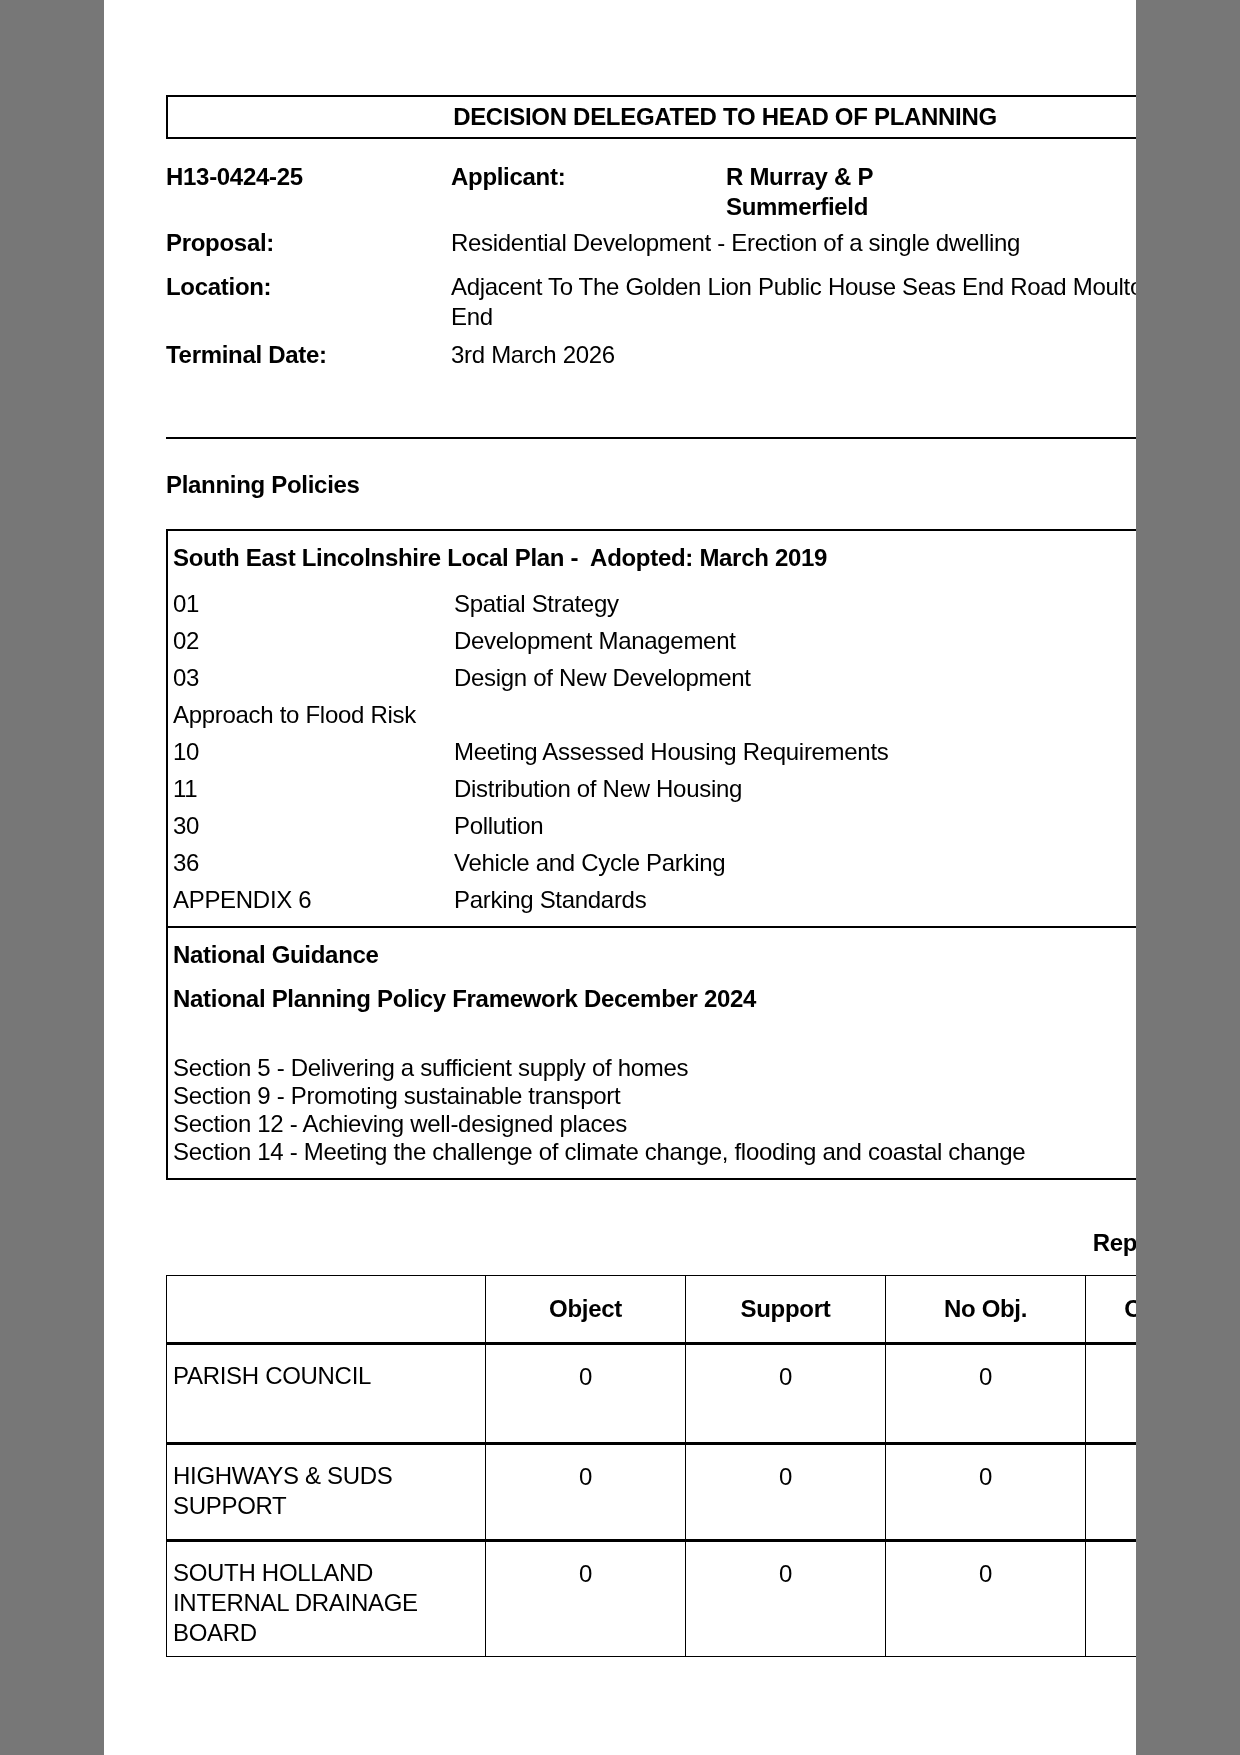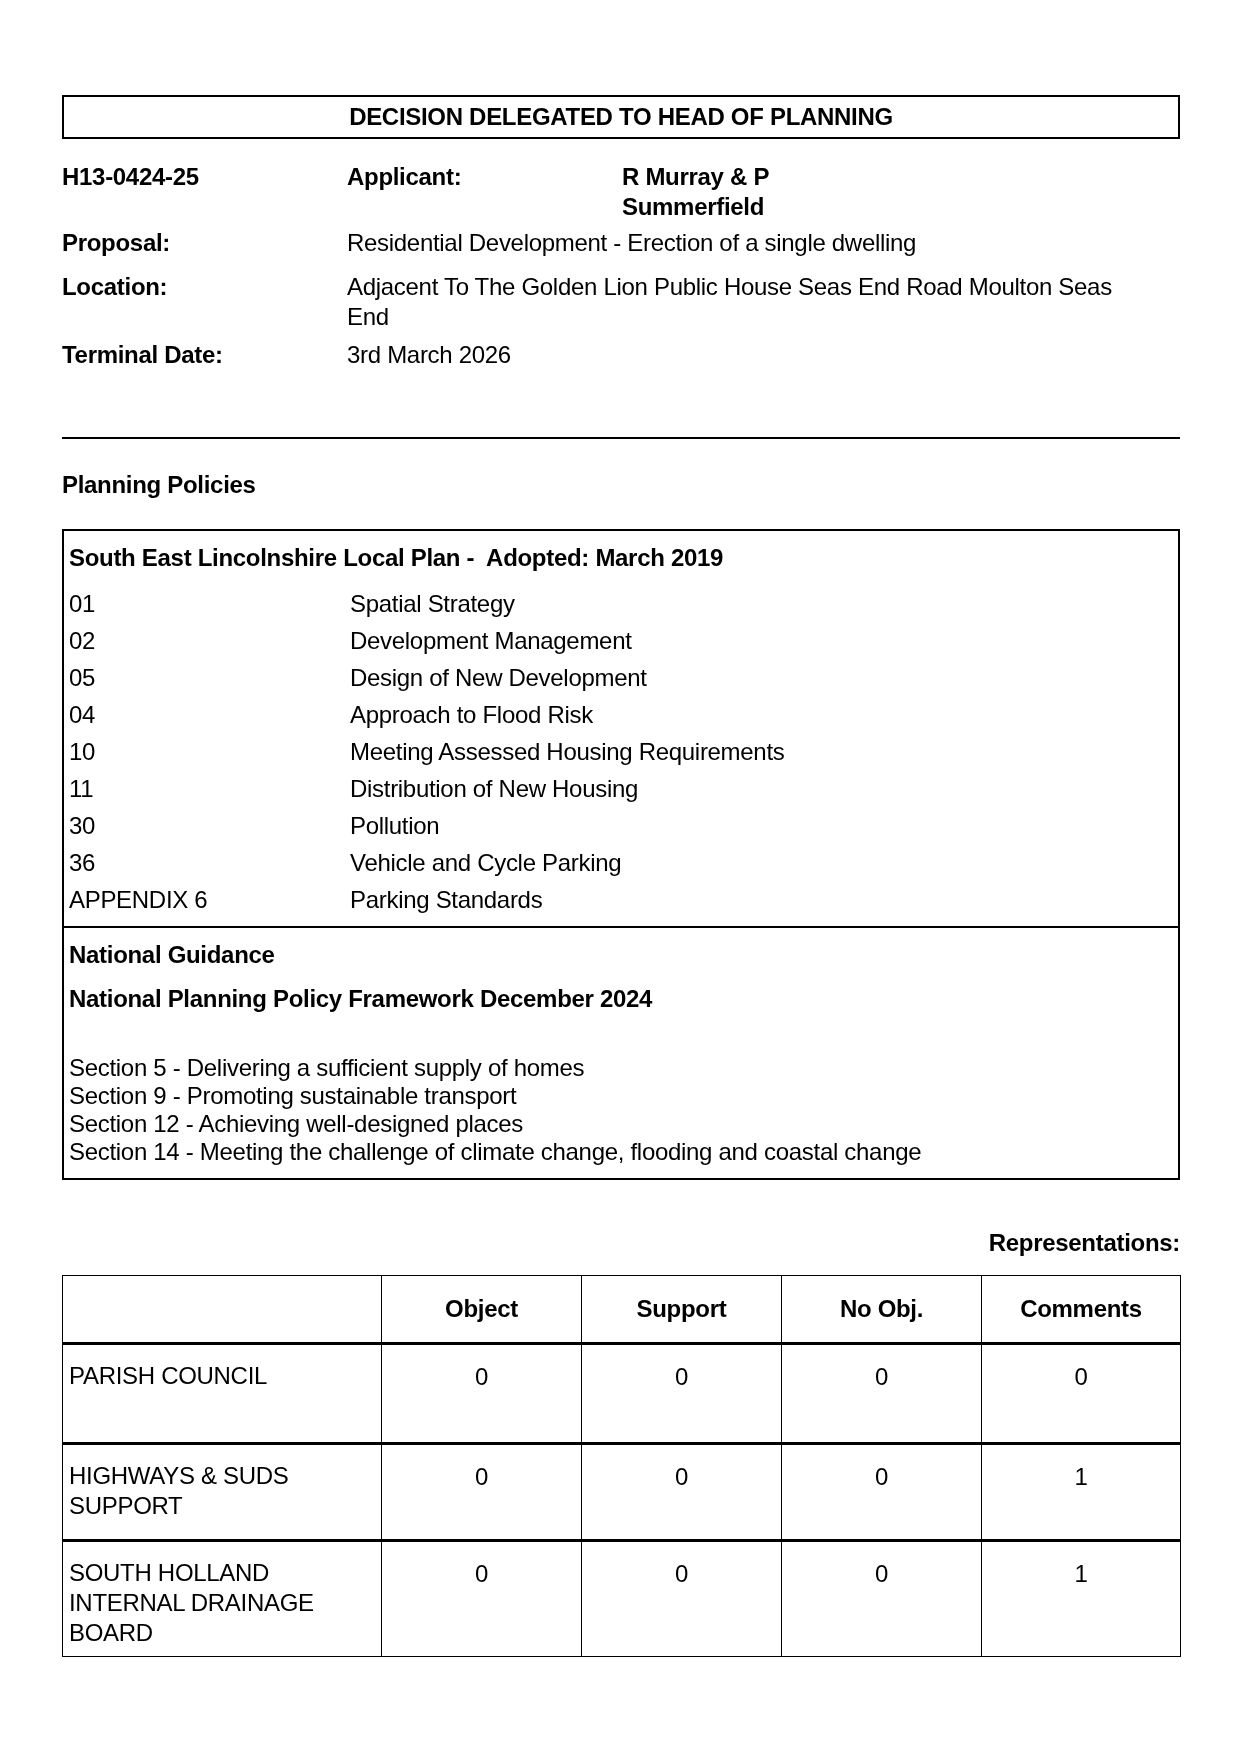--- a/index.html
+++ b/index.html
@@ -1,18 +1,18 @@
 <!DOCTYPE html>
 <html><head>
 <meta charset="utf-8">
 <style>
   html,body{margin:0;padding:0;background:#777;}
   .page{
     position:relative;
-    width:1240px;height:1755px;
+    width:1032px;height:1755px;
     margin:0 auto;
     background:#ffffff;
     color:#000;
     font-family:"Liberation Sans", sans-serif;
     font-size:24px;
     letter-spacing:-0.3px;
     overflow:hidden;
   }
   .content{margin-left:62px;width:1118px;}
   .bold{font-weight:bold;}
@@ -155,26 +155,25 @@
     <span>01</span>
     <span>Spatial Strategy</span>
   </div>
 
   <div class="policy-row">
     <span>02</span>
     <span>Development Management</span>
   </div>
 
   <div class="policy-row">
-    <span>05</span>
+    <span>03</span>
     <span>Design of New Development</span>
   </div>
 
   <div class="policy-row">
-    <span>04</span>
     <span>Approach to Flood Risk</span>
   </div>
 
   <div class="policy-row">
     <span>10</span>
     <span>Meeting Assessed Housing Requirements</span>
   </div>
 
   <div class="policy-row">
     <span>11</span>

